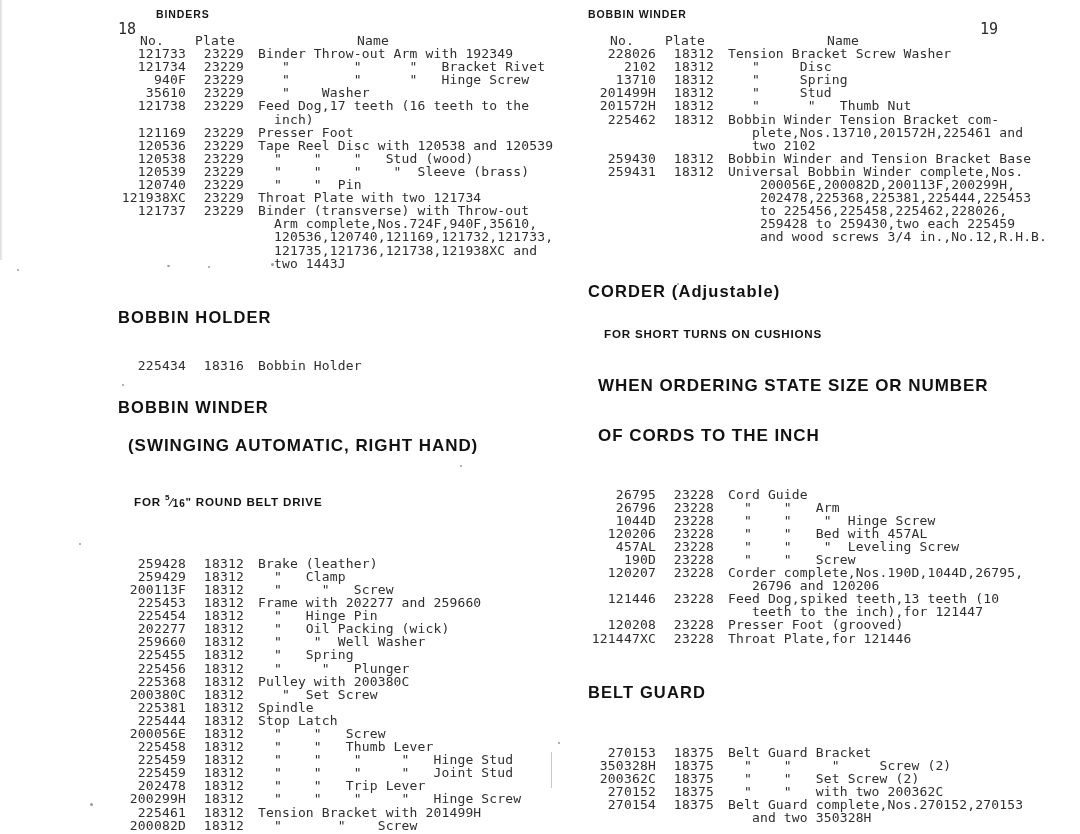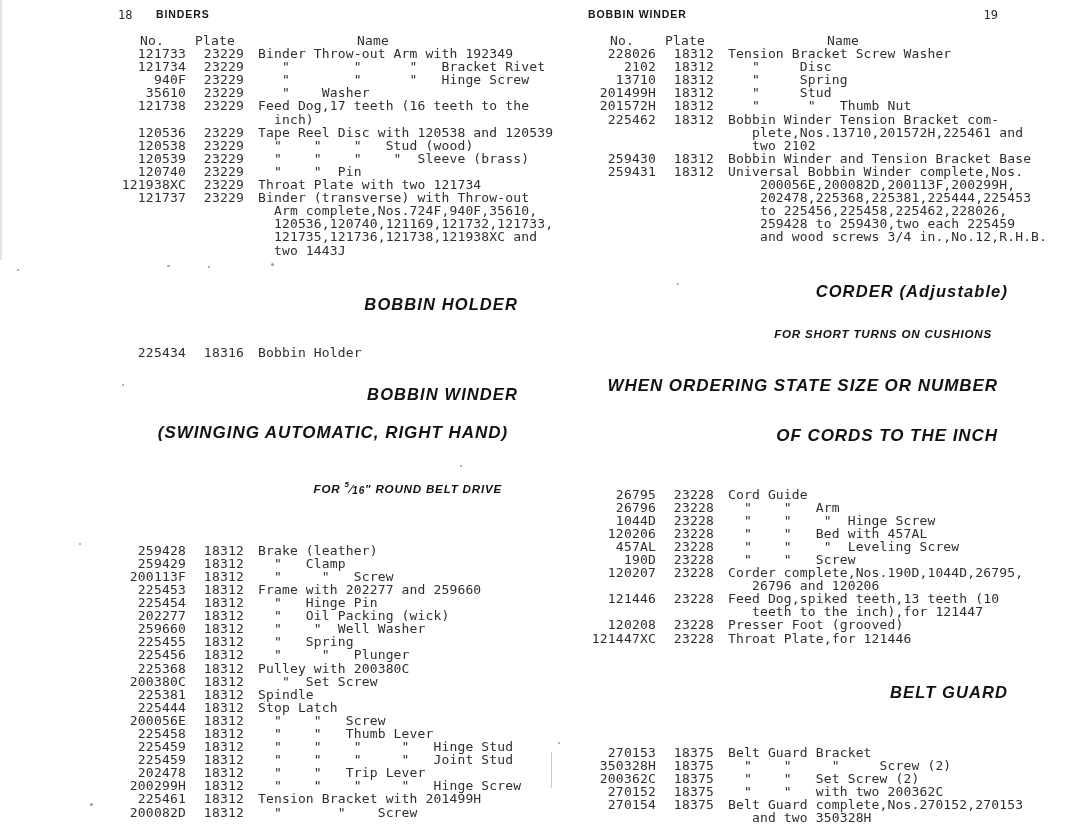--- a/index.html
+++ b/index.html
@@ -29,25 +29,25 @@
 
   
   .runhead{
     position:relative;
     height:28px;
     font-size:10.5px;
     letter-spacing:.9px;
     font-weight:700;
   }
   .runhead .folio{
-    position:absolute;top:8px;
+    position:absolute;top:20px;
     font-family:"DejaVu Sans Mono","Liberation Mono",monospace;
     font-weight:400;
     letter-spacing:0;
-    font-size:12px;
+    font-size:15px;
     color:#2a2a2a;
   }
   .runhead .folio-left{left:0;}
   .runhead .folio-right{right:10px;}
   .runhead .rh-title{
     position:absolute;top:8px;left:0;right:0;text-align:left;
     color:#161616;
   }
   .col-left .runhead .rh-title{ padding-left:38px; }
   .col-right .runhead .rh-title{ padding-right:46px; }
@@ -84,24 +84,23 @@
   }
   .parts .hdr .no,.parts .hdr .plate{ text-align:center; }
   .parts .hdr .no{ width:68px; }
   .parts .hdr .nm{ padding-left:14px; }
   .parts .hdr .nm-center{ display:inline-block; width:230px; text-align:center; }
   
   .parts .cont .nm{ padding-left:14px; }
 
   
   .heading{
-    text-align:right;
+    text-align:left;
     font-weight:700;
     color:#121212;
-    font-style:italic;
   }
   .h-main{
     font-size:16.5px;
     letter-spacing:1.1px;
     margin:0;
   }
   .h-sub{
     font-size:17px;
     letter-spacing:.95px;
     font-weight:700;
@@ -145,20 +144,21 @@
 
     <div class="parts">
       <span class="row hdr"><span class="no">No.</span><span class="plate">Plate</span><span class="nm nm-center">Name</span></span>
       <div id="binders-rows">
           <span class="row"><span class="no">121733</span><span class="plate">23229</span><span class="nm">Binder Throw-out Arm with 192349</span></span>
           <span class="row"><span class="no">121734</span><span class="plate">23229</span><span class="nm">   "        "      "   Bracket Rivet</span></span>
           <span class="row"><span class="no">940F</span><span class="plate">23229</span><span class="nm">   "        "      "   Hinge Screw</span></span>
           <span class="row"><span class="no">35610</span><span class="plate">23229</span><span class="nm">   "    Washer</span></span>
           <span class="row"><span class="no">121738</span><span class="plate">23229</span><span class="nm">Feed Dog,17 teeth (16 teeth to the</span></span>
           <span class="row cont"><span class="no"></span><span class="plate"></span><span class="nm">  inch)</span></span>
+          <span class="row"><span class="no">121169</span><span class="plate">23229</span><span class="nm">Presser Foot</span></span>
           <span class="row"><span class="no">120536</span><span class="plate">23229</span><span class="nm">Tape Reel Disc with 120538 and 120539</span></span>
           <span class="row"><span class="no">120538</span><span class="plate">23229</span><span class="nm">  "    "    "   Stud (wood)</span></span>
           <span class="row"><span class="no">120539</span><span class="plate">23229</span><span class="nm">  "    "    "    "  Sleeve (brass)</span></span>
           <span class="row"><span class="no">120740</span><span class="plate">23229</span><span class="nm">  "    "  Pin</span></span>
           <span class="row"><span class="no">121938XC</span><span class="plate">23229</span><span class="nm">Throat Plate with two 121734</span></span>
           <span class="row"><span class="no">121737</span><span class="plate">23229</span><span class="nm">Binder (transverse) with Throw-out</span></span>
           <span class="row cont"><span class="no"></span><span class="plate"></span><span class="nm">  Arm complete,Nos.724F,940F,35610,</span></span>
           <span class="row cont"><span class="no"></span><span class="plate"></span><span class="nm">  120536,120740,121169,121732,121733,</span></span>
           <span class="row cont"><span class="no"></span><span class="plate"></span><span class="nm">  121735,121736,121738,121938XC and</span></span>
           <span class="row cont"><span class="no"></span><span class="plate"></span><span class="nm">  two 1443J</span></span>

